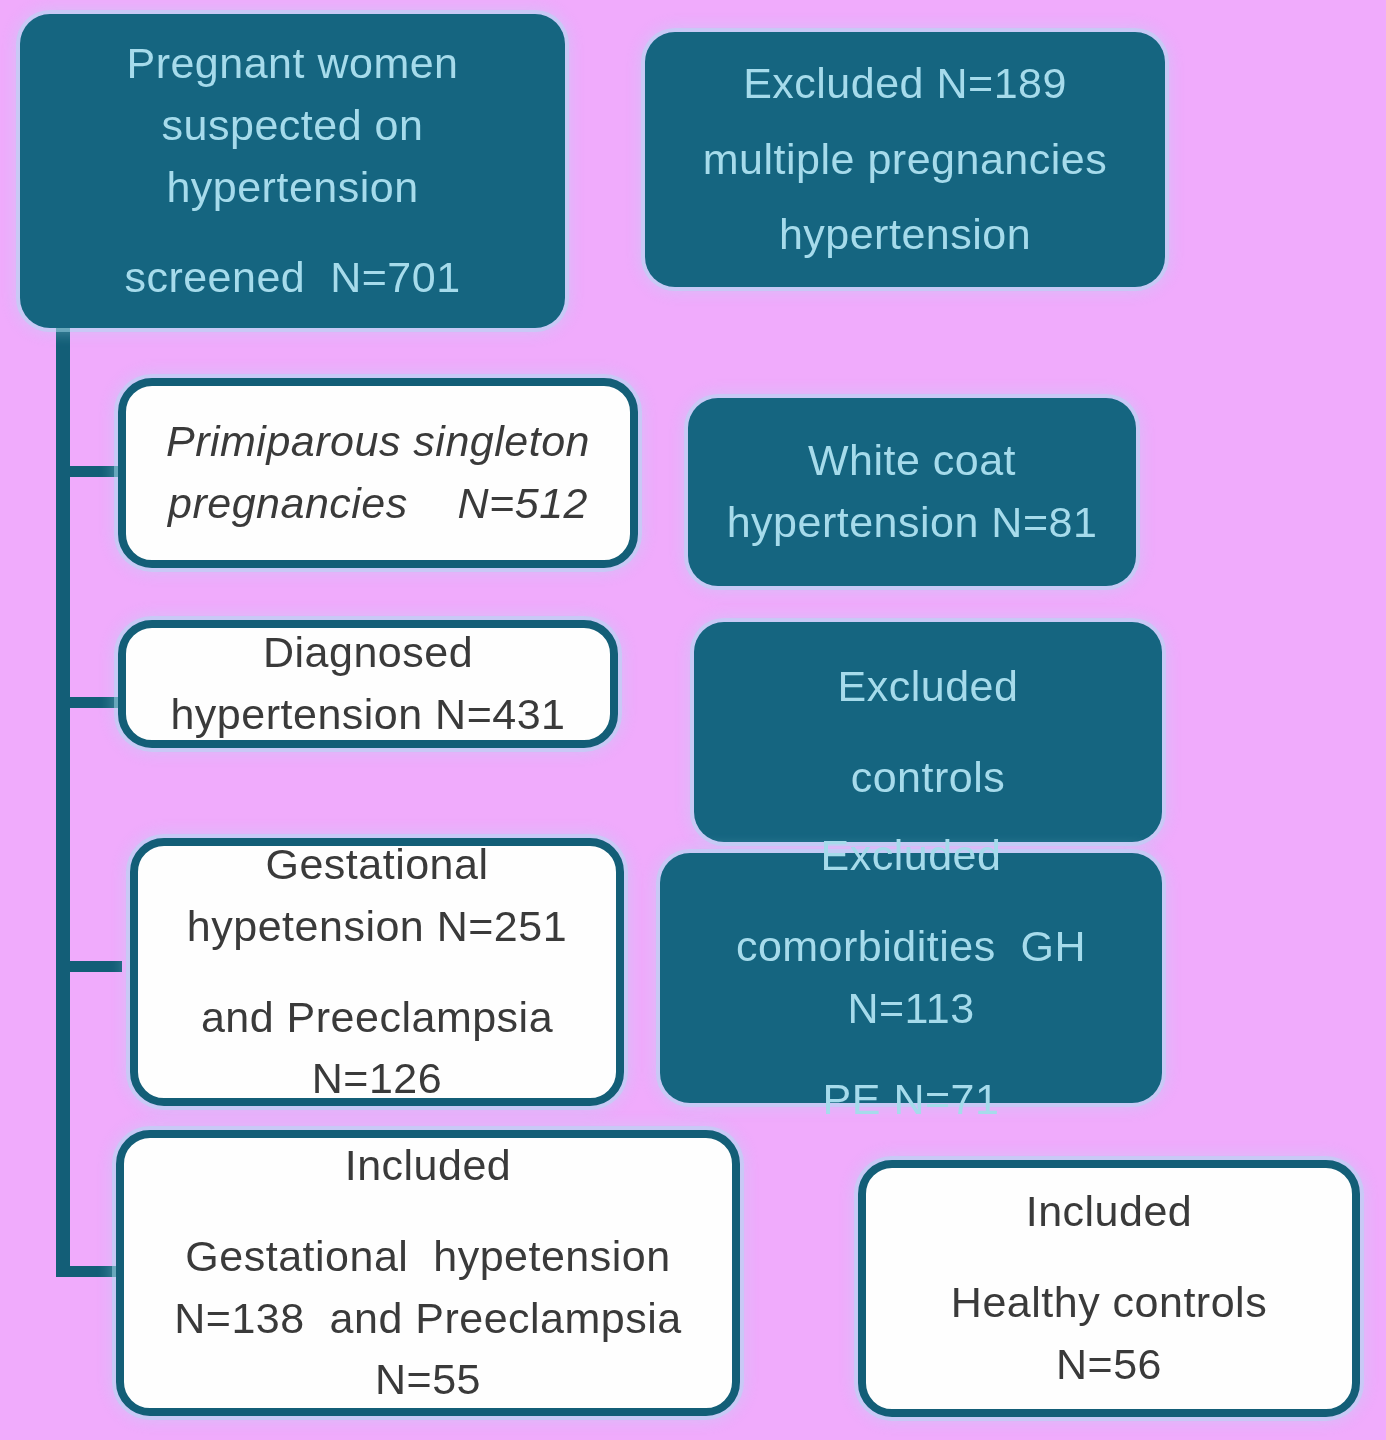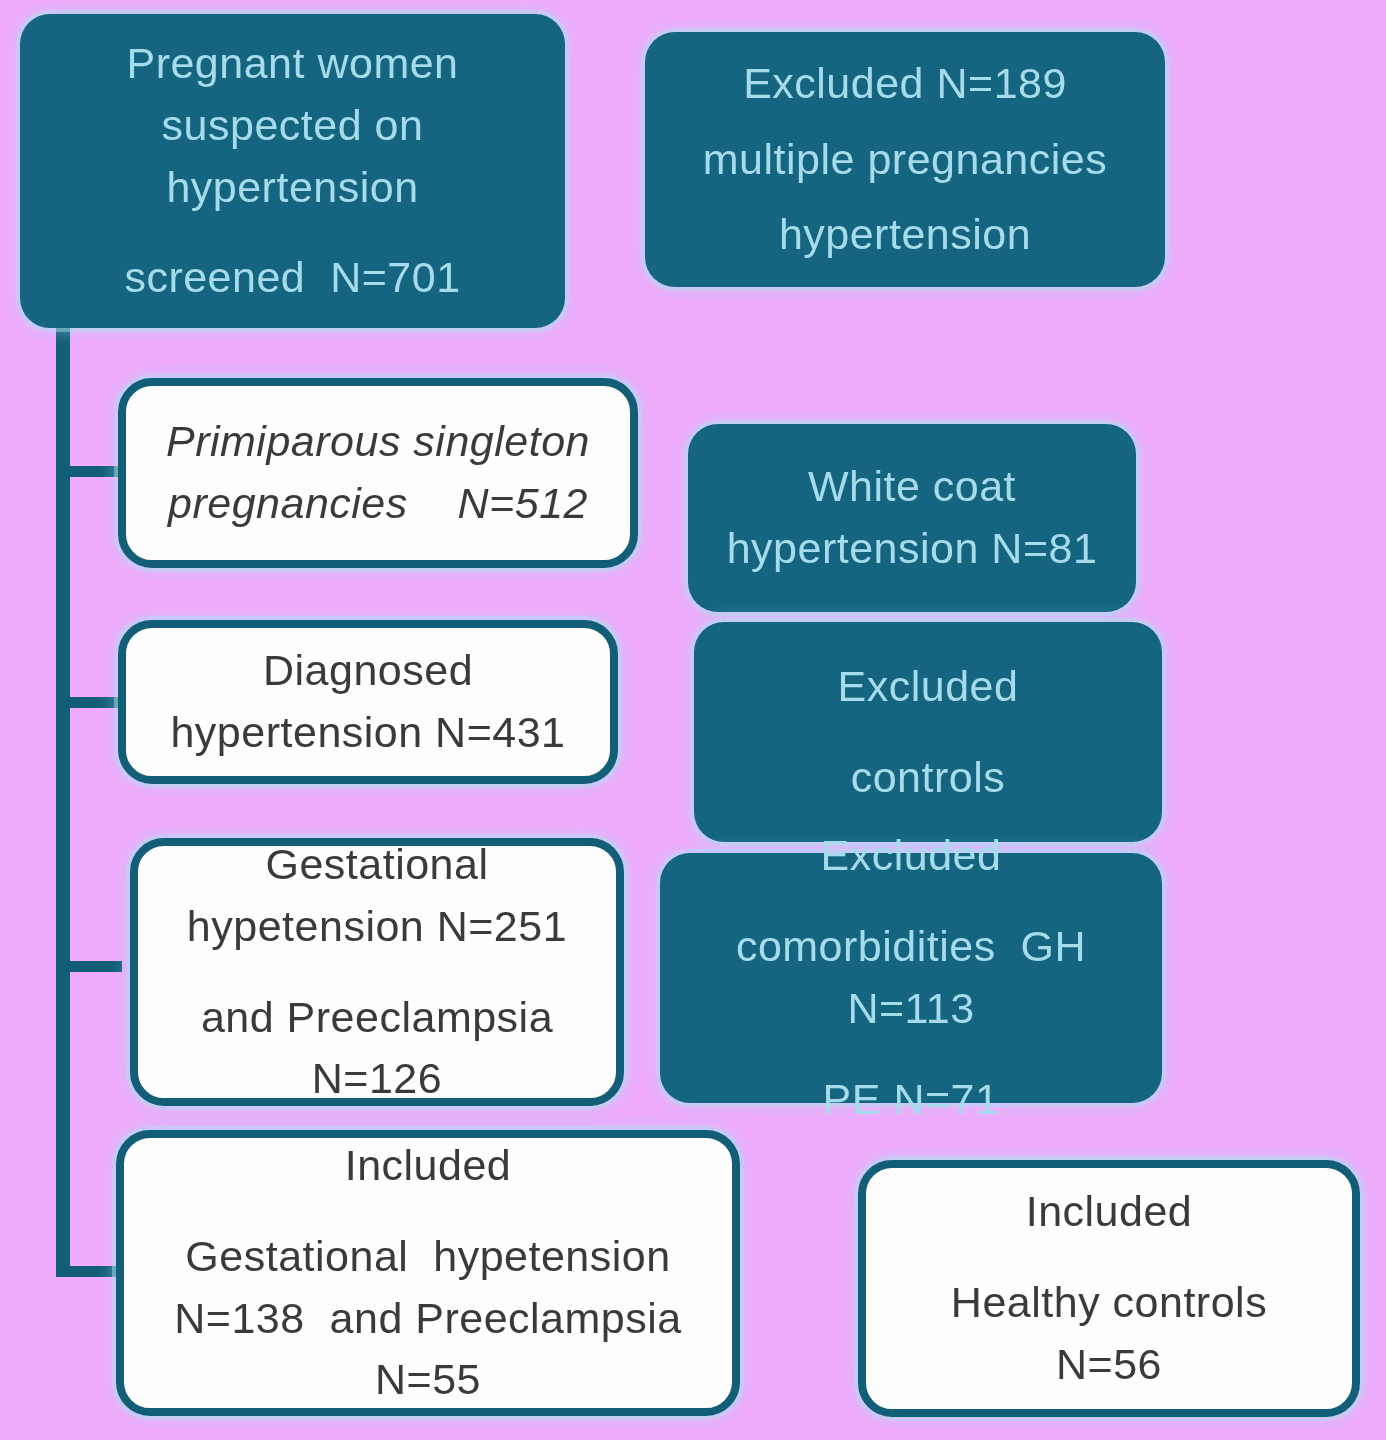--- a/index.html
+++ b/index.html
@@ -73,21 +73,21 @@
     <p>suspected  on</p>
     <p>hypertension</p>
     <p class="gap">screened&nbsp; N=701</p>
   </div>
 
   <div class="box outline" style="left:118px; top:378px; width:520px; height:190px;font-style:italic;">
     <p>Primiparous  singleton</p>
     <p>pregnancies&nbsp;&nbsp;&nbsp;&nbsp;N=512</p>
   </div>
 
-  <div class="box outline" style="left:118px; top:620px; width:500px; height:164px;">
+  <div class="box outline" style="left:118px; top:620px; width:500px; height:128px;">
     <p>Diagnosed</p>
     <p>hypertension N=431</p>
   </div>
 
   <div class="box outline" style="left:130px; top:838px; width:494px; height:268px;">
     <p>Gestational</p>
     <p>hypetension N=251</p>
     <p class="gap">and Preeclampsia</p>
     <p>N=126</p>
   </div>
@@ -98,21 +98,21 @@
     <p>N=138&nbsp; and Preeclampsia</p>
     <p>N=55</p>
   </div>
 
   <div class="box filled spread" style="left:645px; top:32px; width:520px; height:255px;">
     <p>Excluded N=189</p>
     <p>multiple pregnancies</p>
     <p>hypertension</p>
   </div>
 
-  <div class="box filled" style="left:688px; top:398px; width:448px; height:188px;margin-top:26px;">
+  <div class="box filled" style="left:688px; top:398px; width:448px; height:188px;">
     <p>White coat</p>
     <p>hypertension N=81</p>
   </div>
 
   <div class="box filled" style="left:694px; top:622px; width:468px; height:220px;">
     <p>Excluded</p>
     <p class="gap">controls</p>
   </div>
 
   <div class="box filled" style="left:660px; top:853px; width:502px; height:250px;">

